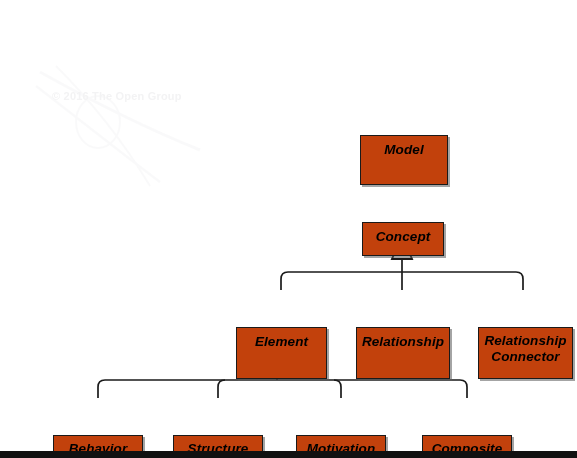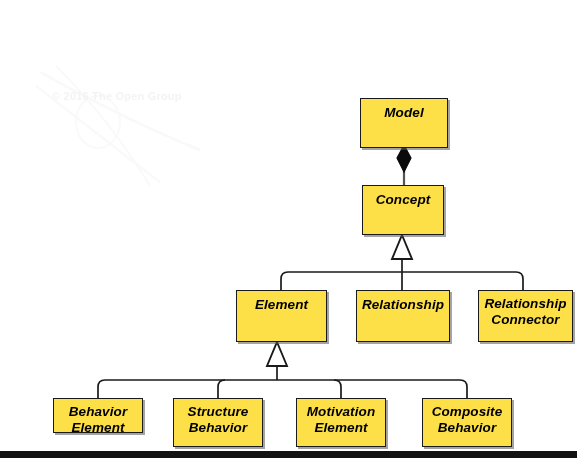--- a/index.html
+++ b/index.html
@@ -18,27 +18,28 @@
   #svg-layer {
     position: absolute;
     left: 0;
     top: 0;
     width: 577px;
     height: 458px;
   }
   .uml-box {
     position: absolute;
     box-sizing: border-box;
-    background: #fde047;
+    background: #c2410c;
     border: 1.6px solid #1a1a1a;
     box-shadow: 2px 2px 0 0 rgba(90,90,90,0.55);
     display: flex;
     align-items: flex-start;
     justify-content: center;
     z-index: 3;
+    margin-top: 37px;
   }
   .uml-label {
     font-family: "Liberation Sans", sans-serif;
     font-style: italic;
     font-weight: bold;
     font-size: 13.5px;
     line-height: 16px;
     color: #000000;
     text-align: center;
     padding-top: 6px;
@@ -123,21 +124,21 @@
     </g>
   </svg>
 
   <div id="watermark-swoosh"></div>
   <div id="watermark">© 2016 The Open Group</div>
 
   <div class="uml-box" style="left:360px; top:98px; width:88px; height:50px;">
     <span class="uml-label">Model</span>
   </div>
 
-  <div class="uml-box" style="left:362px; top:185px; width:82px; height:50px;">
+  <div class="uml-box" style="left:362px; top:185px; width:82px; height:34px;">
     <span class="uml-label">Concept</span>
   </div>
 
   <div class="uml-box" style="left:236px; top:290px; width:91px; height:52px;">
     <span class="uml-label">Element</span>
   </div>
 
   <div class="uml-box" style="left:356px; top:290px; width:94px; height:52px;">
     <span class="uml-label">Relationship</span>
   </div>

